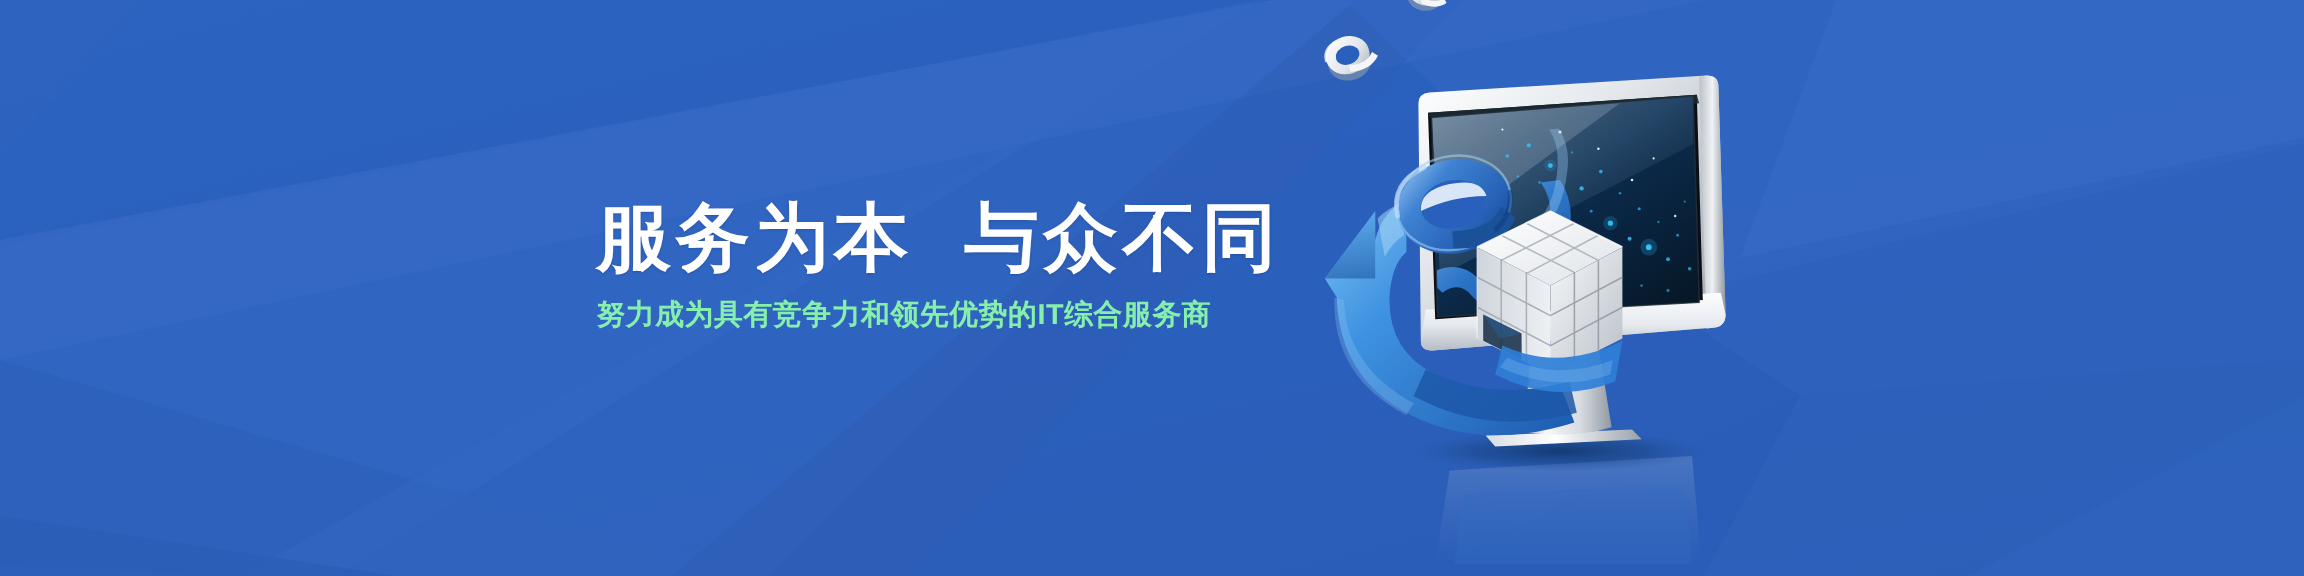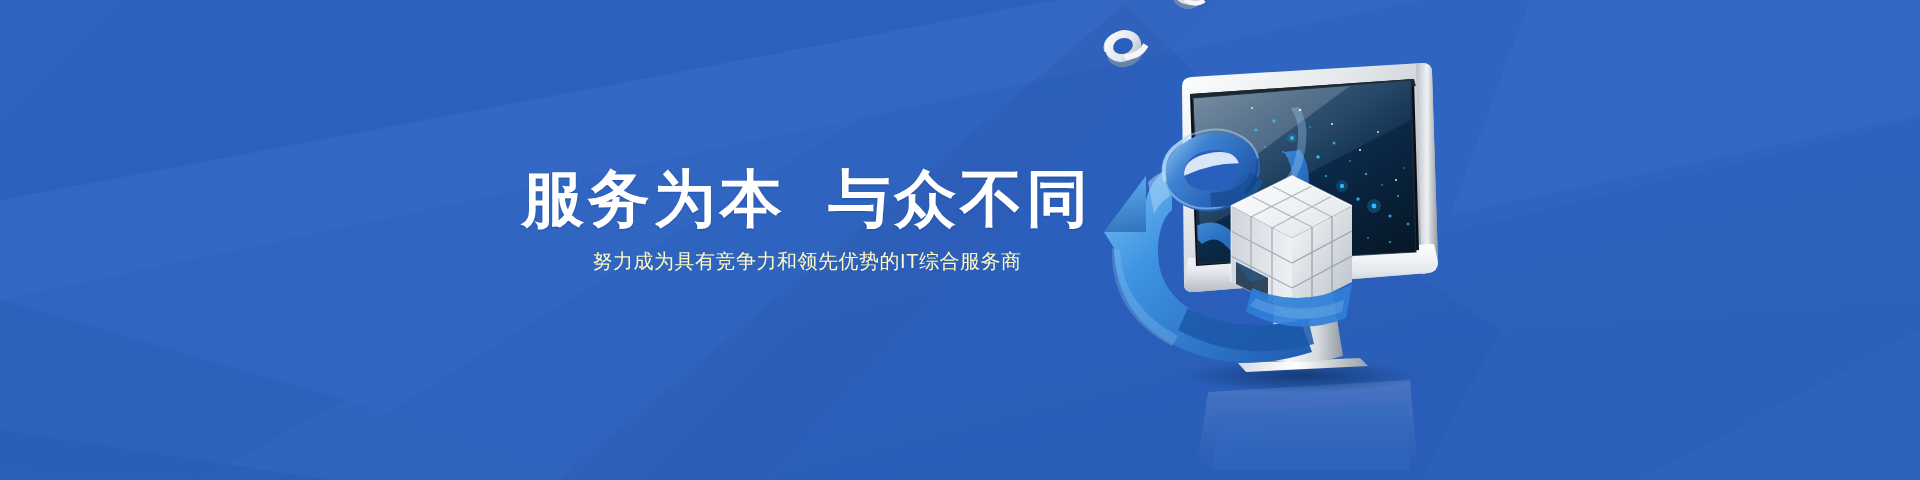--- a/index.html
+++ b/index.html
@@ -25,39 +25,38 @@
     height:480px;
     display:block;
   }
 
   
   #text-block{
     position:absolute;
     left:497px;
     top:166px;
     width:620px;
-    text-align:center;
     z-index:30;
   }
   #headline{
     font-size:62px;
     line-height:1.05;
     font-weight:bold;
     color:#ffffff;
     letter-spacing:4px;
     white-space:pre;
     margin:0;
     text-shadow:0 1px 2px rgba(10,40,95,.25);
   }
   #subtitle{
     margin:18px 0 0 0;
-    font-size:20px;
+    font-size:24px;
     line-height:1.2;
-    font-weight:normal;
-    color:#fef9c3;
+    font-weight:bold;
+    color:#86efac;
     letter-spacing:.5px;
     white-space:pre;
   }
 
   
   #illustration{
     position:absolute;
     left:1060px;
     top:0px;
     width:430px;

